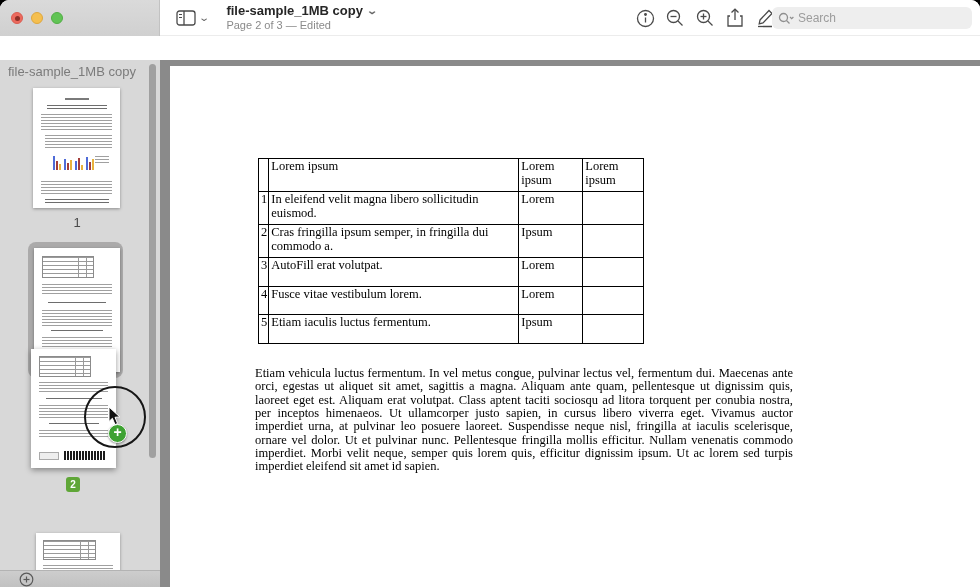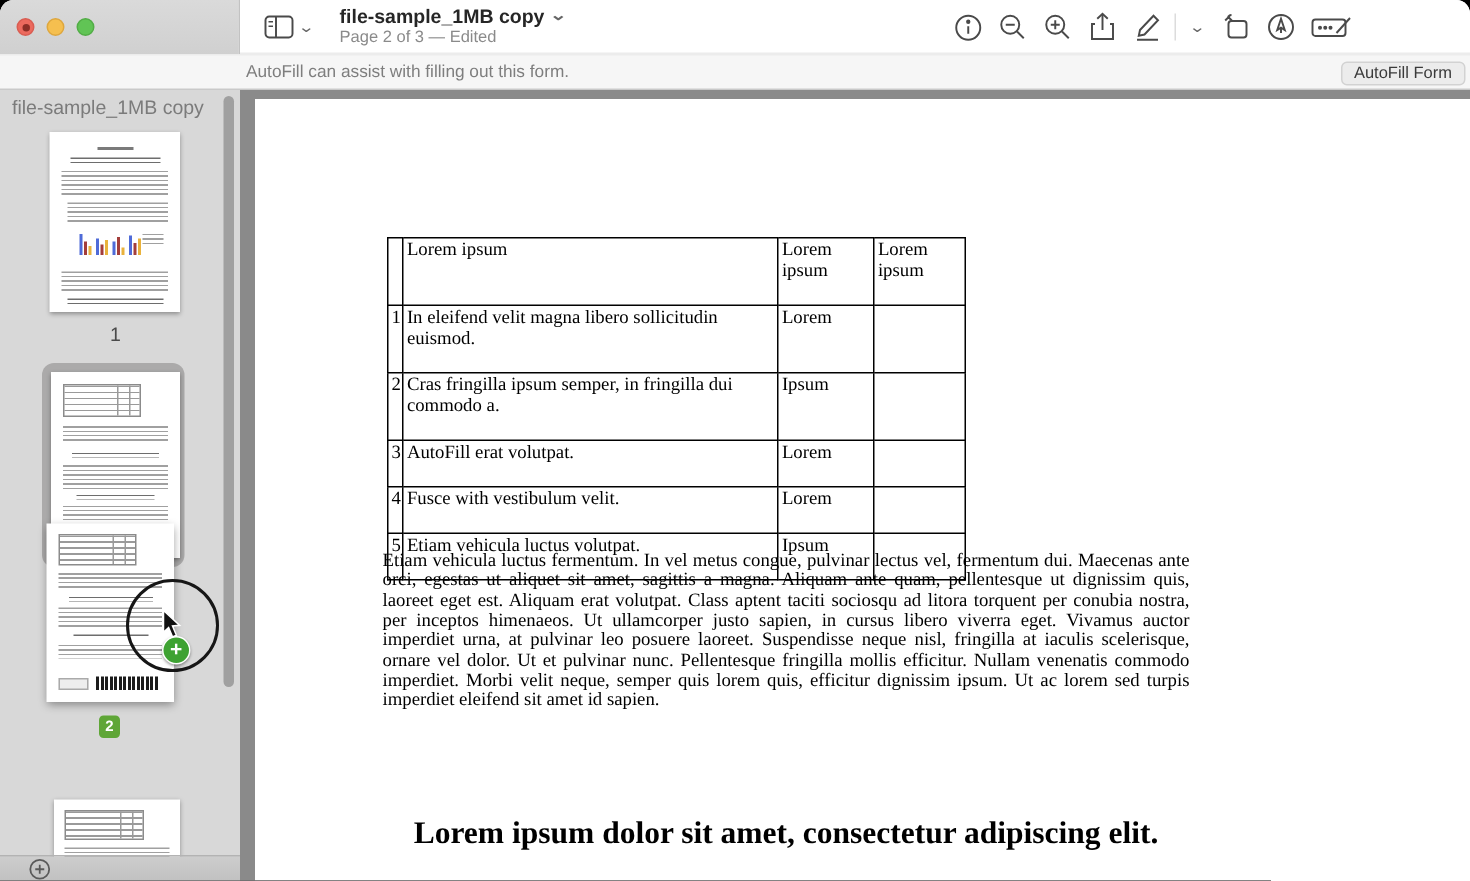--- a/index.html
+++ b/index.html
@@ -88,21 +88,21 @@
       box-shadow:0 1px 2px rgba(0,0,0,.4);
       color:#fff; font-size:14px; font-weight:bold; line-height:15px; text-align:center; }
 
   
   .viewport { position:relative; flex:1; background:#8a8a8a; }
   .doc-page { position:absolute; left:10px; top:6px; right:0; bottom:0; background:#fff;
       font-family:"Liberation Serif", serif; color:#000; }
 
   table.doc-table { position:absolute; left:88px; top:92px; border-collapse:collapse;
       font-family:"Liberation Serif", serif; font-size:12.5px; }
-  table.doc-table td { border:1.5px solid #000; vertical-align:top; padding:0 1px 16px 2px;
+  table.doc-table td { border:1.5px solid #000; vertical-align:top; padding:0 1px 4px 2px;
       line-height:14px; }
   td.c0 { width:8px; } td.c1 { width:250px; } td.c2 { width:64px; } td.c3 { width:61px; }
   tr.hdr td { height:29px; } tr.bdy td { height:28.5px; }
 
   .doc-paragraph { position:absolute; left:85px; top:301px; width:538px;
       font-size:12.5px; line-height:13.35px; text-align:justify; }
   .doc-heading { position:absolute; left:85px; top:477px; width:538px; text-align:center;
       font-size:21px; font-weight:bold; }
 </style>
 </head>
@@ -194,27 +194,31 @@
           <svg width="28" height="18" viewBox="0 0 28 18">
             <rect x="1" y="4" width="22" height="11" rx="2"></rect>
             <circle cx="6" cy="9.5" r="0.7" fill="#4a4a4a"></circle>
               <circle cx="9.5" cy="9.5" r="0.7" fill="#4a4a4a"></circle>
             <circle cx="13" cy="9.5" r="0.7" fill="#4a4a4a"></circle>
             <line x1="17" y1="13" x2="26" y2="3"></line>
           </svg>
         </span>
       </div>
 
+      <div class="search-field">
+        <svg width="16" height="13" viewBox="0 0 16 13">
+          <circle cx="5.5" cy="5.5" r="4" fill="none" stroke="#8f8f8f" stroke-width="1.3"></circle>
+          <line x1="8.5" y1="8.5" x2="11.5" y2="11.5" stroke="#8f8f8f" stroke-width="1.3"></line>
+          <path d="M12 5 l1.7 1.7 L15.4 5" fill="none" stroke="#8f8f8f" stroke-width="1.2"></path>
+        </svg>
+        <span class="ph">Search</span>
+      </div>
     </div>
   </div>
 
-  <div class="autofill-bar">
-    <span class="autofill-msg">AutoFill can assist with filling out this form.</span>
-    <span class="autofill-btn">AutoFill Form</span>
-  </div>
 
   <div class="main">
 
     <div class="sidebar">
       <div class="doc-label">file-sample_1MB copy</div>
 
       <div class="thumb" style="left:33px; top:28px; width:87px; height:120px;">
         <div class="mtitle" style="margin:10px auto 0; width:24px;"></div>
         <div class="ml-dark" style="margin:5px auto 0; width:60px; height:5px;"></div>
         <div class="ml" style="margin:4px 8px 0; height:18px;"></div>
@@ -327,32 +331,31 @@
             <td class="c3"></td>
           </tr>
           <tr class="bdy">
             <td class="c0">3</td>
             <td class="c1">AutoFill erat volutpat.</td>
             <td class="c2">Lorem</td>
             <td class="c3"></td>
           </tr>
           <tr class="bdy">
             <td class="c0">4</td>
-            <td class="c1">Fusce with vestibulum velit.</td>
+            <td class="c1">Fusce vitae vestibulum lorem.</td>
             <td class="c2">Lorem</td>
             <td class="c3"></td>
           </tr>
           <tr class="bdy">
             <td class="c0">5</td>
-            <td class="c1">Etiam vehicula luctus volutpat.</td>
+            <td class="c1">Etiam iaculis luctus fermentum.</td>
             <td class="c2">Ipsum</td>
             <td class="c3"></td>
           </tr>
         </tbody>
           </table>
 
         <div class="doc-paragraph">Etiam vehicula luctus fermentum. In vel metus congue, pulvinar lectus vel, fermentum dui. Maecenas ante orci, egestas ut aliquet sit amet, sagittis a magna. Aliquam ante quam, pellentesque ut dignissim quis, laoreet eget est. Aliquam erat volutpat. Class aptent taciti sociosqu ad litora torquent per conubia nostra, per inceptos himenaeos. Ut ullamcorper justo sapien, in cursus libero viverra eget. Vivamus auctor imperdiet urna, at pulvinar leo posuere laoreet. Suspendisse neque nisl, fringilla at iaculis scelerisque, ornare vel dolor. Ut et pulvinar nunc. Pellentesque fringilla mollis efficitur. Nullam venenatis commodo imperdiet. Morbi velit neque, semper quis lorem quis, efficitur dignissim ipsum. Ut ac lorem sed turpis imperdiet eleifend sit amet id sapien.</div>
 
-        <div class="doc-heading">Lorem ipsum dolor sit amet, consectetur adipiscing elit.</div>
       </div>
     </div>
   </div>
 </div>
 
 </body></html>

